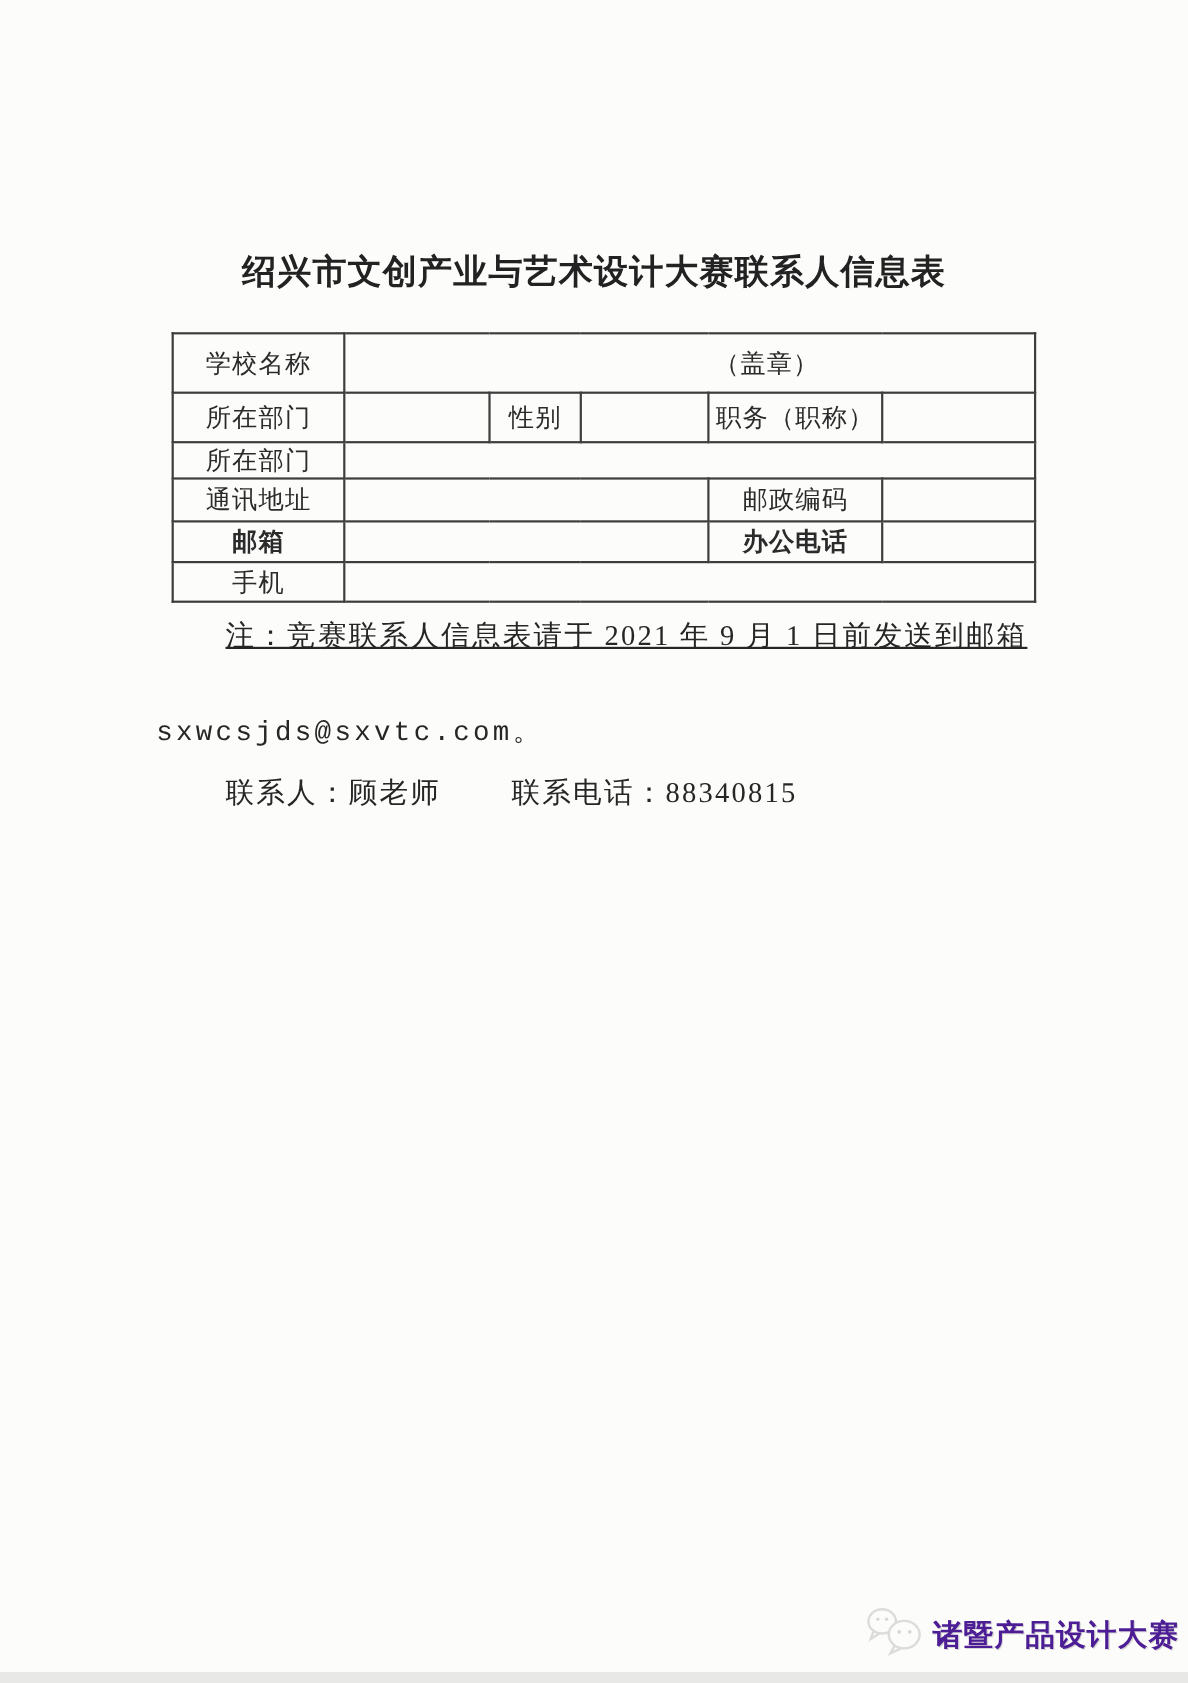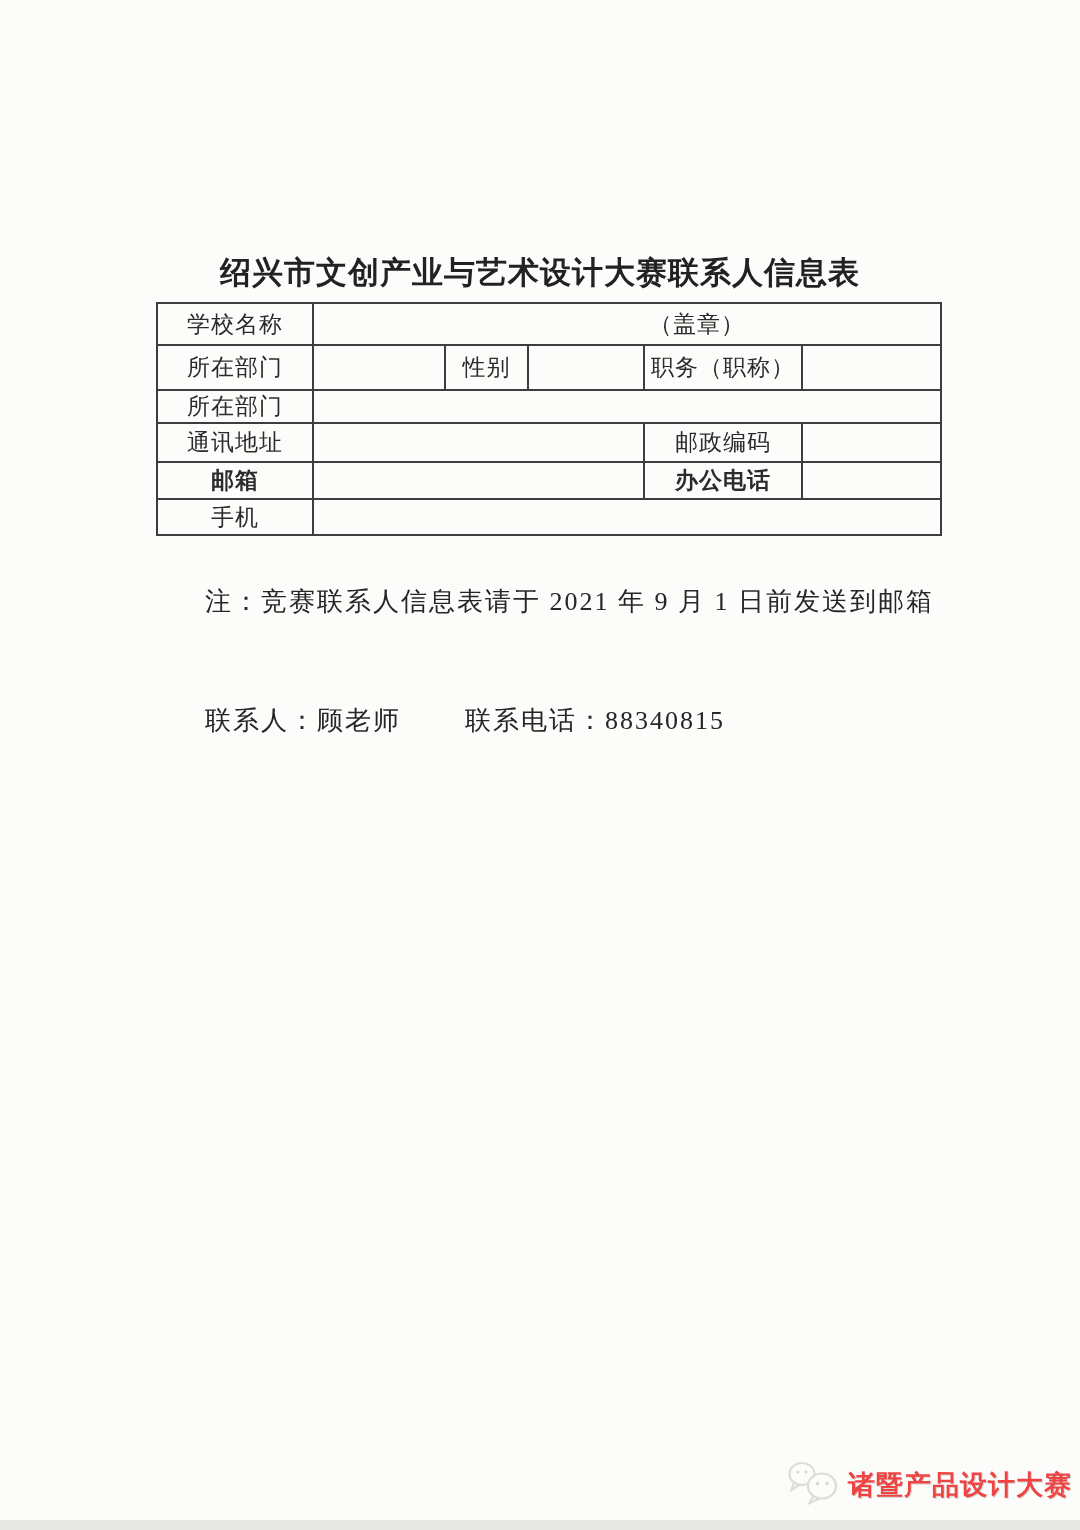--- a/index.html
+++ b/index.html
@@ -12,21 +12,21 @@
     width: 1080px;
     height: 1530px;
     background: #fcfcfb;
     overflow: hidden;
     font-family: "Liberation Serif", serif;
     color: #2b2b2b;
   }
   
   .doc-title {
     position: absolute;
-    top: 252px;
+    top: 226px;
     left: 0;
     width: 100%;
     text-align: center;
     font-family: "Liberation Sans", sans-serif;
     font-weight: bold;
     font-size: 31px;
     letter-spacing: 1px;
     color: #222222;
   }
   
@@ -51,21 +51,21 @@
   }
   .seal-cell { padding-left: 140px !important; border-radius: 10px; }
   
   .note-line {
     position: absolute;
     font-size: 26px;
     letter-spacing: 2px;
     color: #262626;
     white-space: nowrap;
   }
-  .note-line-1 { left: 205px; top: 584px; }
+  .note-line-1 { left: 205px; top: 560px; text-decoration: underline; }
   .note-line-2 {
     left: 142px; top: 648px;
     font-family: "Liberation Mono", monospace;
     font-size: 25px;
     letter-spacing: 3px;
   }
   .note-line-3 { left: 205px; top: 703px; }
   .note-phone { margin-left: 64px; }
   
   .watermark {
@@ -74,21 +74,21 @@
     top: 1458px;
     display: flex;
     align-items: center;
     gap: 6px;
   }
   .watermark-text {
     font-family: "Liberation Sans", sans-serif;
     font-weight: bold;
     font-size: 27px;
     letter-spacing: 1px;
-    color: #ef4444;
+    color: #4c1d95;
     text-shadow: 1px 1px 0 #d4d4d2, -1px -1px 0 #ffffff;
     white-space: nowrap;
   }
   
   .bottom-strip {
     position: absolute;
     left: 0;
     bottom: 0;
     width: 100%;
     height: 10px;
@@ -105,21 +105,21 @@
   <table class="form-table">
     <colgroup>
       <col style="width:156px">
       <col style="width:132px">
       <col style="width:83px">
       <col style="width:116px">
       <col style="width:158px">
       <col style="width:139px">
     </colgroup>
     <tbody>
-      <tr style="height:42px;margin-top:32px;">
+      <tr style="height:54px;margin-top:32px;">
         <td>学校名称</td>
         <td colspan="5" class="seal-cell">（盖章）</td>
       </tr>
       <tr style="height:45px;">
         <td>所在部门</td>
         <td></td>
         <td>性别</td>
         <td></td>
         <td>职务（职称）</td>
         <td></td>
@@ -141,20 +141,21 @@
         <td></td>
       </tr>
       <tr style="height:36px;">
         <td>手机</td>
         <td colspan="5"></td>
       </tr>
     </tbody>
   </table>
 
   <div class="note-line note-line-1">注：竞赛联系人信息表请于 2021 年 9 月 1 日前发送到邮箱</div>
+  <div class="note-line note-line-2">sxwcsjds@sxvtc.com。</div>
   <div class="note-line note-line-3">
     <span>联系人：顾老师</span><span class="note-phone">联系电话：88340815</span>
   </div>
 
   <div class="watermark">
     <span>
       <svg width="56" height="50" viewBox="0 0 56 50">
         <g fill="none" stroke="#dcdcda" stroke-width="2.2">
           <ellipse cx="16" cy="16" rx="12.5" ry="11"></ellipse>
           <path d="M8 25 L5.5 32 L14 26.5"></path>

